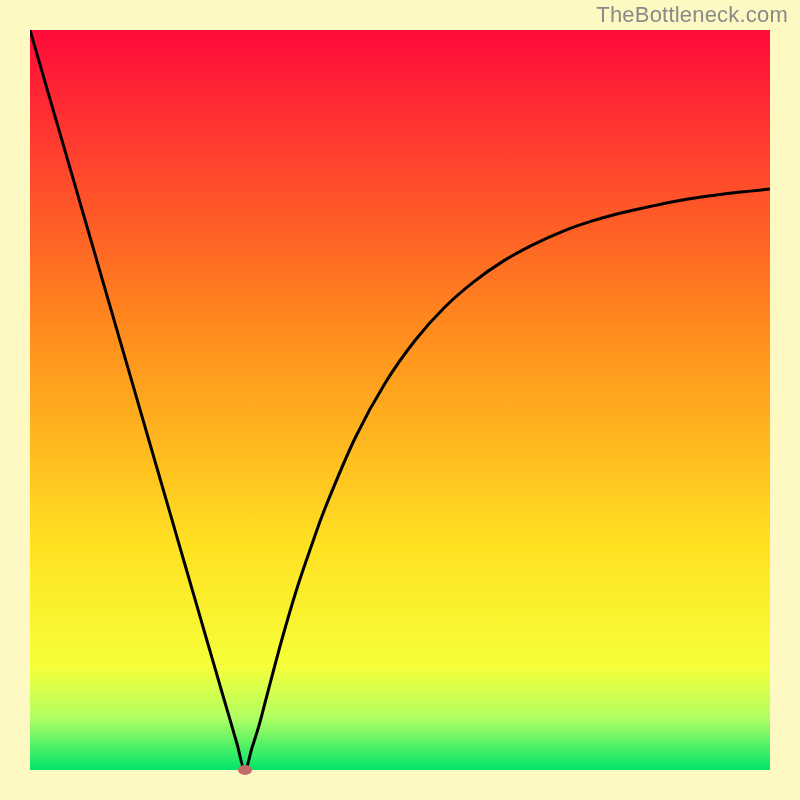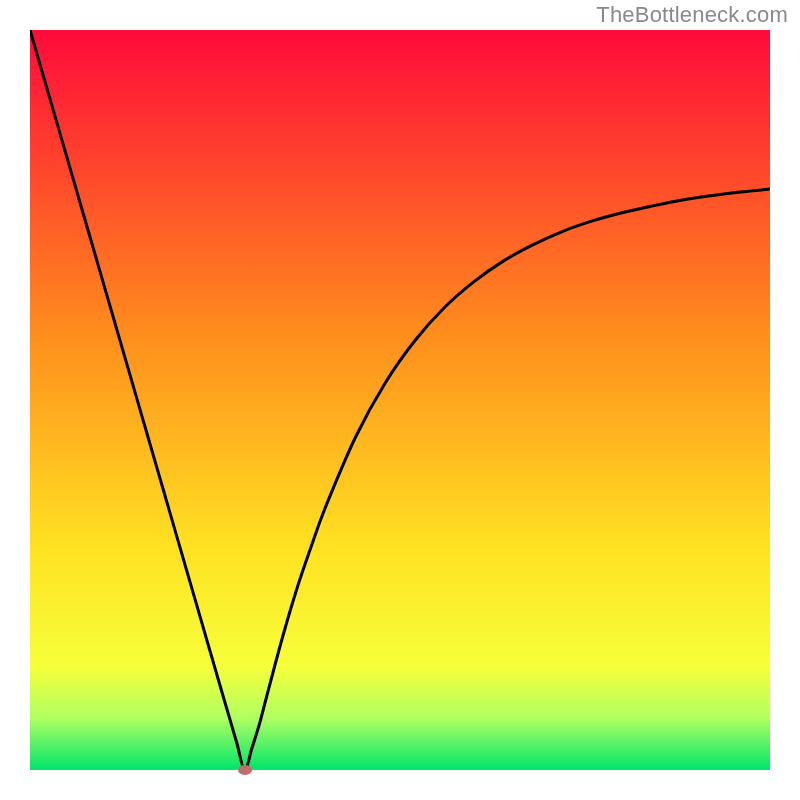--- a/index.html
+++ b/index.html
@@ -9,21 +9,21 @@
     height: 800px;
     background: #000;
     overflow: hidden;
   }
   .frame {
     position: absolute;
     left: 0;
     top: 0;
     width: 800px;
     height: 800px;
-    background: #ffffff;
+    background: #fef9c3;
   }
   .plot-area {
     position: absolute;
     left: 30px;
     top: 30px;
     width: 740px;
     height: 740px;
   }
   .gradient {
     position: absolute;

